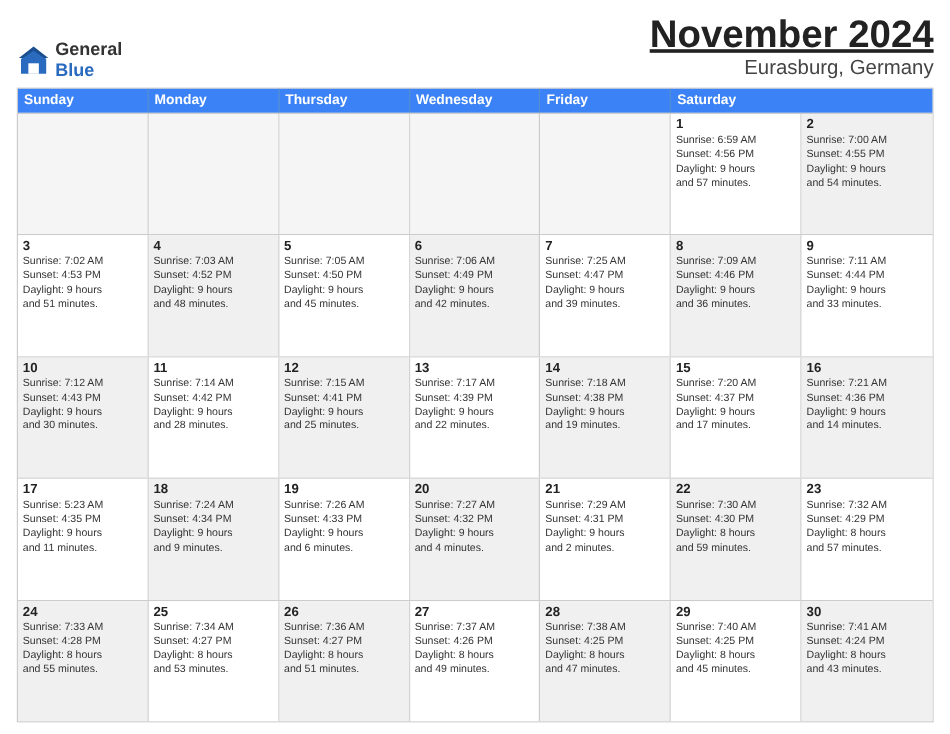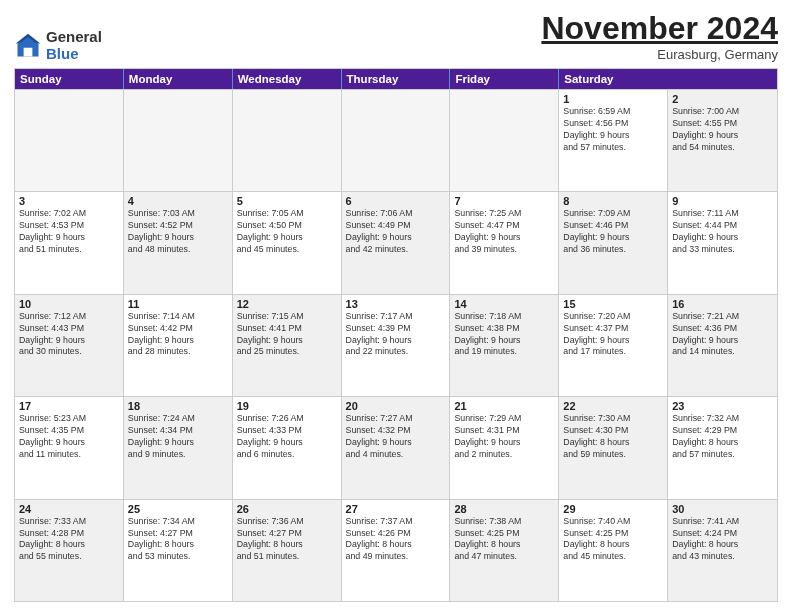--- a/index.html
+++ b/index.html
@@ -51,33 +51,33 @@
     .title-block {
       text-align: right;
     }
     .title-month {
       font-size: 32px;
       font-weight: bold;
       color: #222;
       text-decoration: underline;
     }
     .title-location {
-      font-size: 13px;
+      font-size: 17px;
       color: #444;
     }
     .calendar {
       flex: 1;
       display: flex;
       flex-direction: column;
       border: 1px solid #ccc;
     }
     .cal-header-row {
       display: grid;
       grid-template-columns: repeat(7, 1fr);
-      background: #4c1d95;
+      background: #3b82f6;
     }
     .cal-header-cell {
       color: #fff;
       font-size: 11.5px;
       font-weight: bold;
       padding: 4px 5px;
       border-right: 1px solid #5590d0;
     }
     .cal-header-cell:last-child { border-right: none; }
     .cal-body {
@@ -135,22 +135,22 @@
     <div class="title-block">
       <div class="title-month">November 2024</div>
       <div class="title-location">Eurasburg, Germany</div>
     </div>
   </div>
 
   <div class="calendar">
     <div class="cal-header-row">
     <div class="cal-header-cell">Sunday</div>
         <div class="cal-header-cell">Monday</div>
+        <div class="cal-header-cell">Thursday</div>
         <div class="cal-header-cell">Wednesday</div>
-        <div class="cal-header-cell">Thursday</div>
         <div class="cal-header-cell">Friday</div>
         <div class="cal-header-cell">Saturday</div>
       </div>
     <div class="cal-body">
     <div class="cal-row">
           <div class="cal-cell empty"></div>
           <div class="cal-cell empty"></div>
           <div class="cal-cell empty"></div>
           <div class="cal-cell empty"></div>
           <div class="cal-cell empty"></div>

